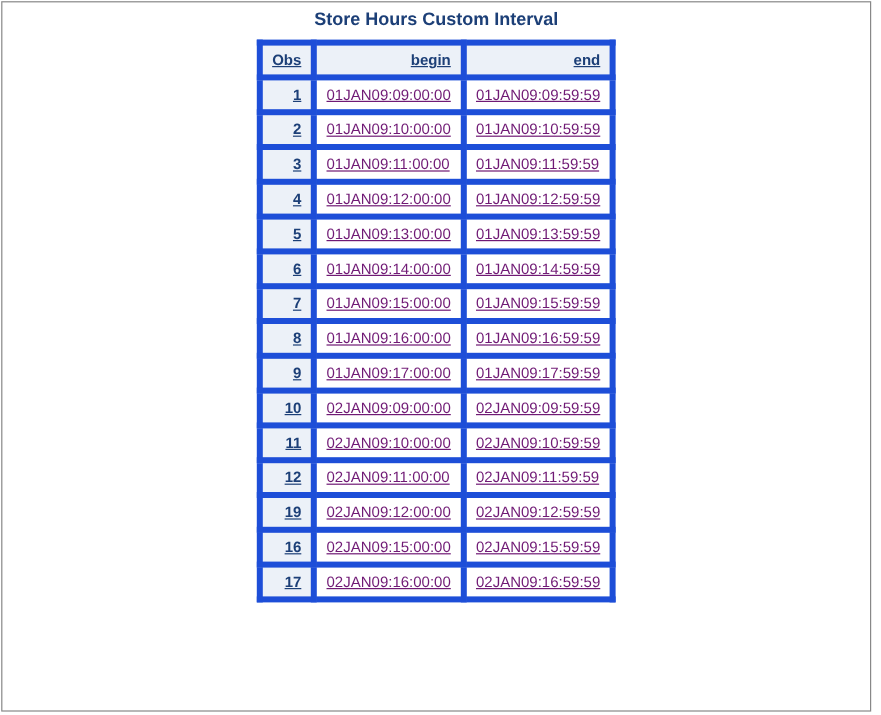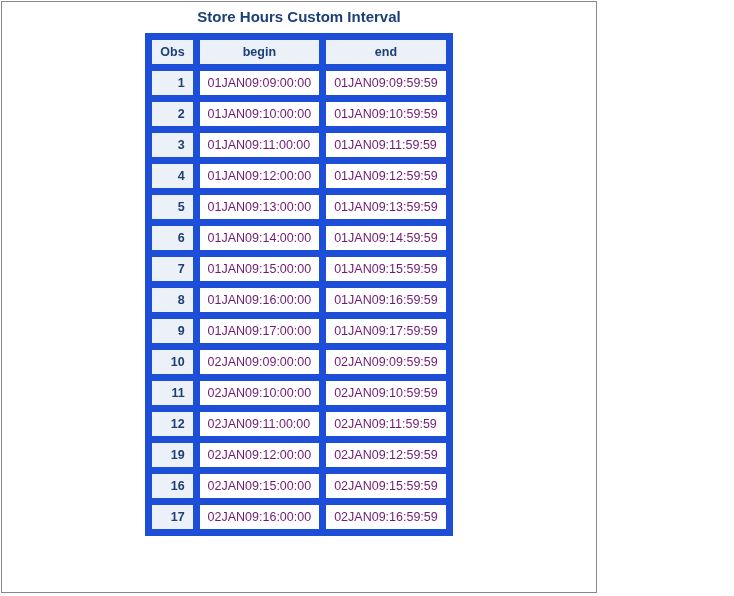--- a/index.html
+++ b/index.html
@@ -2,21 +2,21 @@
 <html><head>
 <meta charset="utf-8">
 <style>
   body {
     margin: 0;
     padding: 0;
     font-family: Arial, Helvetica, sans-serif;
     background: #fff;
   }
   .frame {
-    width: 596px;
+    width: 725px;
     height: 592px;
     border: 1px solid #888;
     margin: 1px;
     box-sizing: border-box;
     background: #fff;
     position: relative;
   }
   .title {
     text-align: center;
     color: #1c3f77;
@@ -27,29 +27,30 @@
   }
   .table-wrap {
     display: flex;
     justify-content: center;
   }
   table {
     border-collapse: collapse;
     font-size: 12.5px;
   }
   th, td {
-    border: 7px solid #1d4ed8;
+    border: 5px solid #1d4ed8;
     padding: 5px 8px;
     white-space: nowrap;
+    text-decoration: underline;
   }
   th {
     background: #ecf1f8;
     color: #1c3f77;
     font-weight: bold;
-    text-align: center;
+    text-align: right;
   }
   th.obs-head {
     text-align: left;
   }
   td.obs {
     background: #ecf1f8;
     color: #1c3f77;
     font-weight: bold;
     text-align: right;
   }

